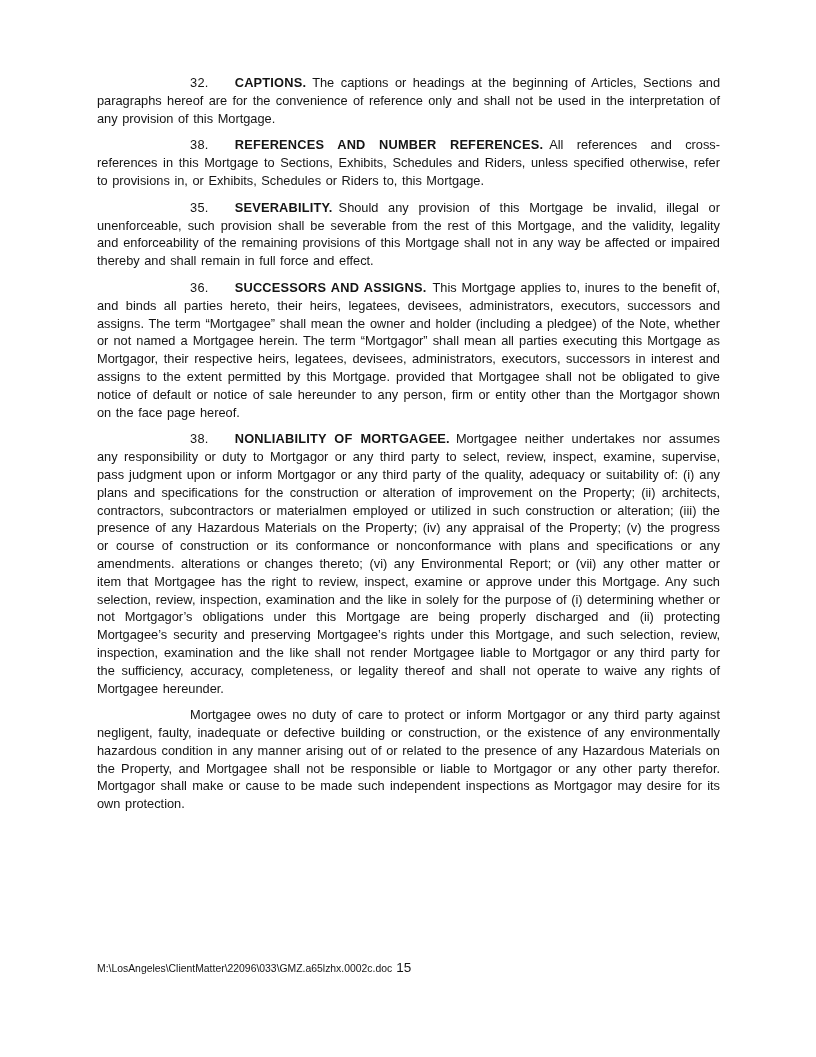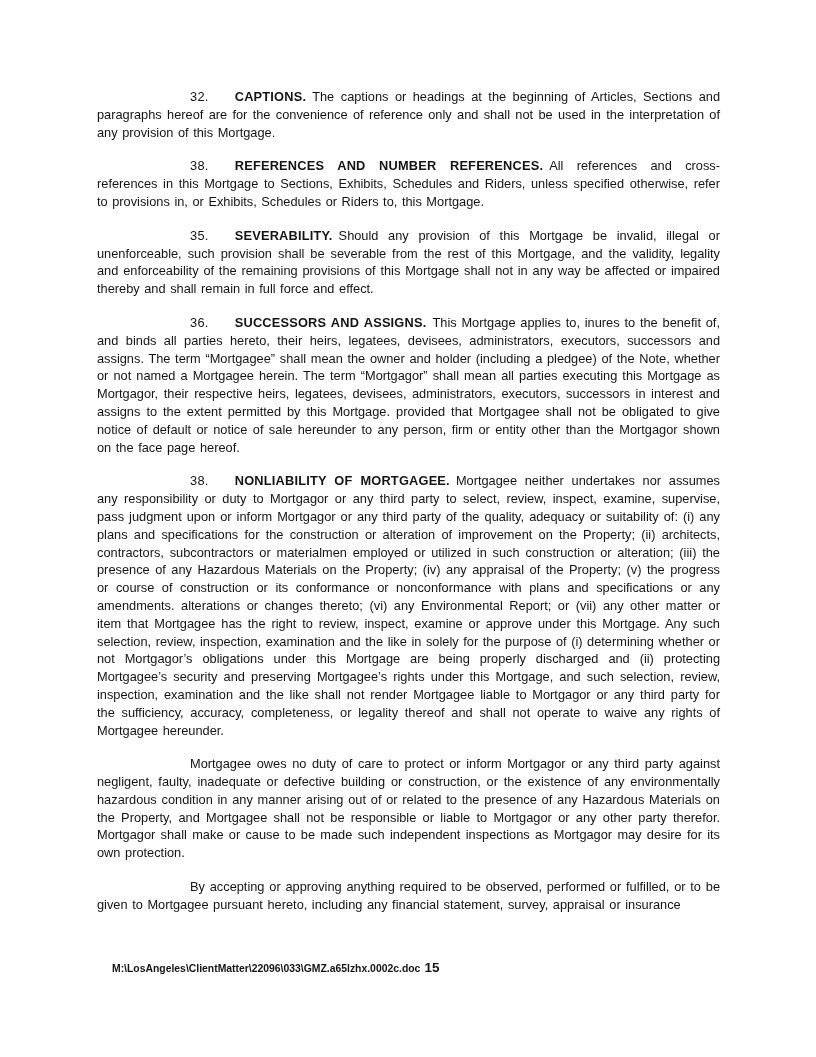--- a/index.html
+++ b/index.html
@@ -16,21 +16,21 @@
     font-family: "Liberation Sans", sans-serif;
     color: #141414;
   }
   .content {
     position: absolute;
     left: 97px;
     top: 72px;
     width: 623px;
   }
   p.para {
-    margin: 16px 0 9px 0;
+    margin: 2px 0 9px 0;
     font-size: 12.8px;
     line-height: 17.8px;
     text-align: justify;
     text-indent: 93px;
     word-spacing: 1px;
   }
   p.para .num {
     letter-spacing: 0.3px;
   }
   p.para .tab {
@@ -40,26 +40,25 @@
   p.para b.head {
     font-weight: bold;
     letter-spacing: 0.2px;
   }
   p.para .sgap {
     display: inline-block;
     width: 6px;
   }
   .footer {
     position: absolute;
-    left: 112px;
+    left: 97px;
     top: 960px;
     white-space: nowrap;
     font-size: 10.4px;
     color: #141414;
-    font-weight: bold;
   }
   .footer .pgnum {
     font-size: 13.5px;
     margin-left: 4px;
   }
 </style>
 </head>
 <body>
 
 <div class="page">
@@ -72,18 +71,17 @@
 
     <p class="para"><span class="num">35.</span><span class="tab"></span><b class="head">SEVERABILITY.</b><span class="sgap"></span><span>Should any provision of this Mortgage be invalid, illegal or unenforceable, such provision shall be severable from the rest of this Mortgage, and the validity, legality and enforceability of the remaining provisions of this Mortgage shall not in any way be affected or impaired thereby and shall remain in full force and effect.</span></p>
 
     <p class="para"><span class="num">36.</span><span class="tab"></span><b class="head">SUCCESSORS AND ASSIGNS.</b><span class="sgap"></span><span>This Mortgage applies to, inures to the benefit of, and binds all parties hereto, their heirs, legatees, devisees, administrators, executors, successors and assigns. The term “Mortgagee” shall mean the owner and holder (including a pledgee) of the Note, whether or not named a Mortgagee herein. The term “Mortgagor” shall mean all parties executing this Mortgage as Mortgagor, their respective heirs, legatees, devisees, administrators, executors, successors in interest and assigns to the extent permitted by this Mortgage. provided that Mortgagee shall not be obligated to give notice of default or notice of sale hereunder to any person, firm or entity other than the Mortgagor shown on the face page hereof.</span></p>
 
 
     <p class="para"><span class="num">38.</span><span class="tab"></span><b class="head">NONLIABILITY OF MORTGAGEE.</b><span class="sgap"></span><span>Mortgagee neither undertakes nor assumes any responsibility or duty to Mortgagor or any third party to select, review, inspect, examine, supervise, pass judgment upon or inform Mortgagor or any third party of the quality, adequacy or suitability of: (i) any plans and specifications for the construction or alteration of improvement on the Property; (ii) architects, contractors, subcontractors or materialmen employed or utilized in such construction or alteration; (iii) the presence of any Hazardous Materials on the Property; (iv) any appraisal of the Property; (v) the progress or course of construction or its conformance or nonconformance with plans and specifications or any amendments. alterations or changes thereto; (vi) any Environmental Report; or (vii) any other matter or item that Mortgagee has the right to review, inspect, examine or approve under this Mortgage. Any such selection, review, inspection, examination and the like in solely for the purpose of (i) determining whether or not Mortgagor’s obligations under this Mortgage are being properly discharged and (ii) protecting Mortgagee’s security and preserving Mortgagee’s rights under this Mortgage, and such selection, review, inspection, examination and the like shall not render Mortgagee liable to Mortgagor or any third party for the sufficiency, accuracy, completeness, or legality thereof and shall not operate to waive any rights of Mortgagee hereunder.</span></p>
 
     <p class="para"><span>Mortgagee owes no duty of care to protect or inform Mortgagor or any third party against negligent, faulty, inadequate or defective building or construction, or the existence of any environmentally hazardous condition in any manner arising out of or related to the presence of any Hazardous Materials on the Property, and Mortgagee shall not be responsible or liable to Mortgagor or any other party therefor. Mortgagor shall make or cause to be made such independent inspections as Mortgagor may desire for its own protection.</span></p>
 
-    <p class="para"><span>By accepting or approving anything required to be observed, performed or fulfilled, or to be given to Mortgagee pursuant hereto, including any financial statement, survey, appraisal or insurance</span></p>
 
   </div>
 
   <div class="footer"><span>M:\LosAngeles\ClientMatter\22096\033\GMZ.a65lzhx.0002c.doc</span><span class="pgnum">15</span></div>
 </div>
 
 </body></html>

